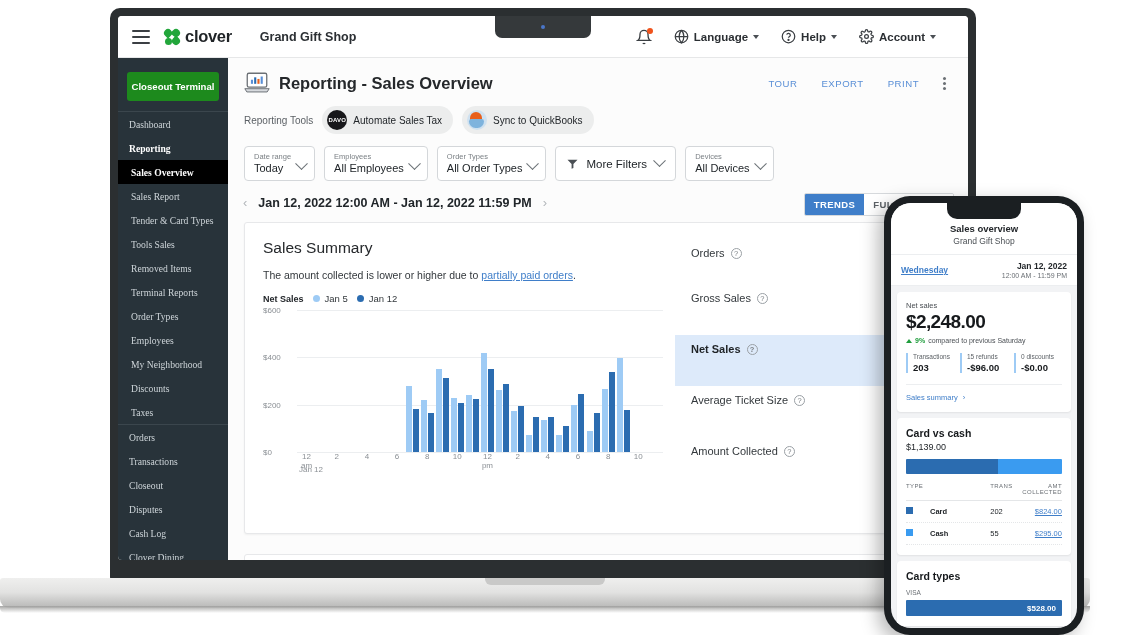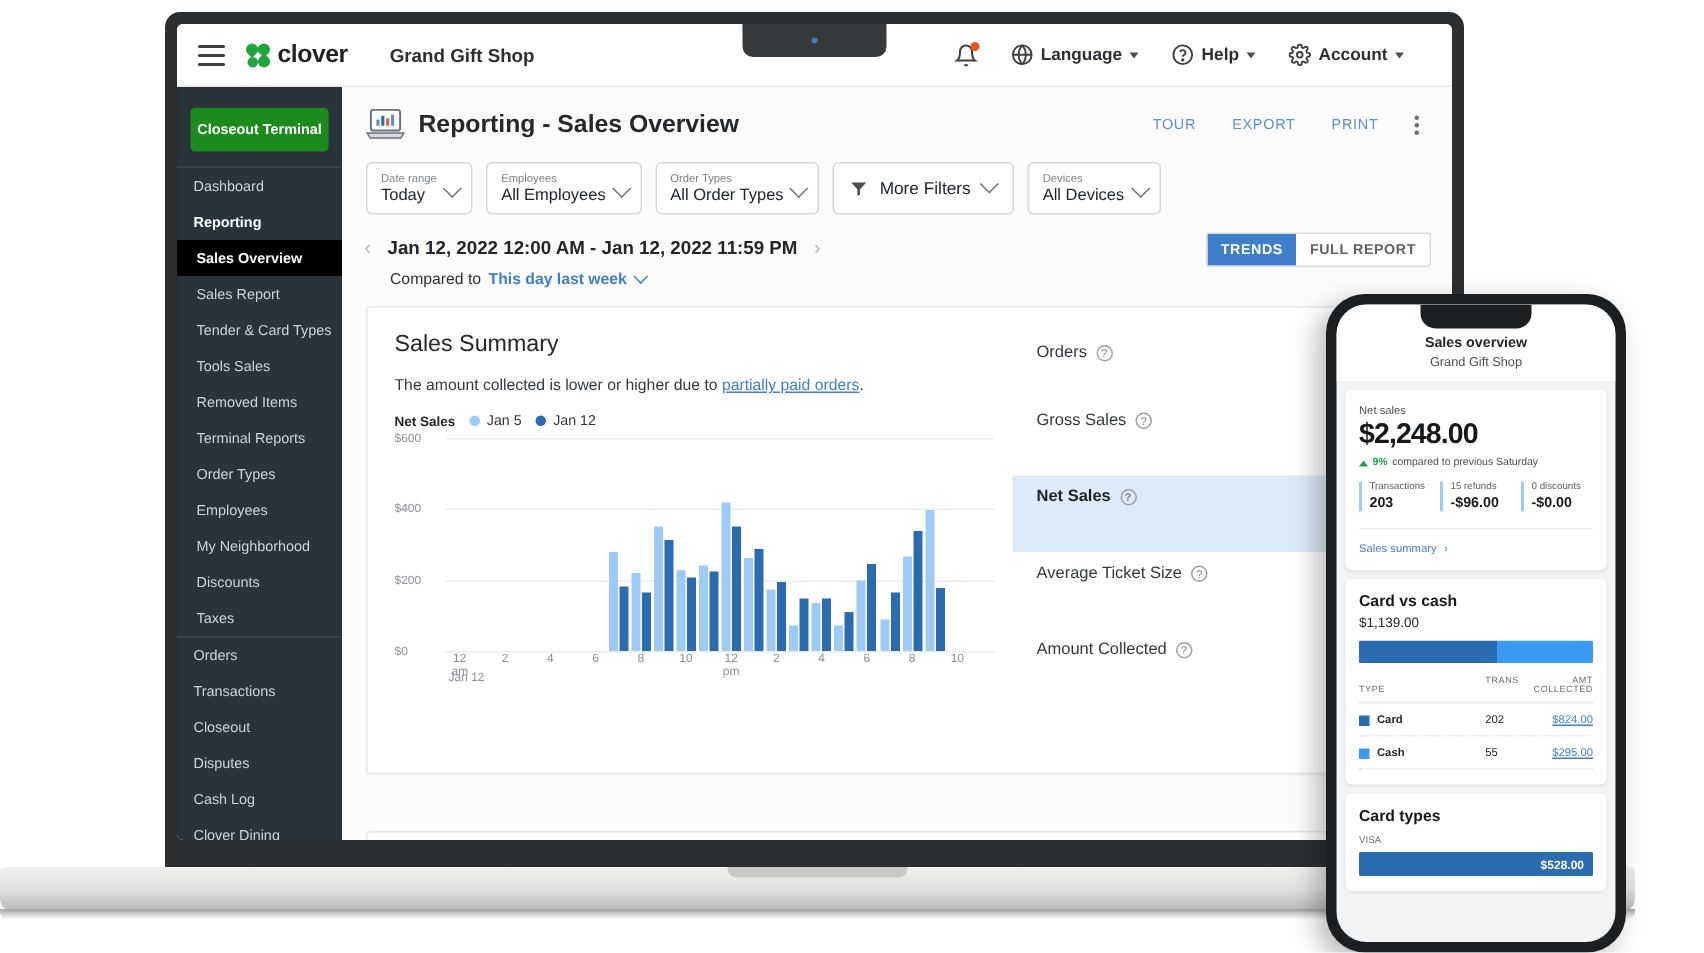--- a/index.html
+++ b/index.html
@@ -73,21 +73,21 @@
   .body-row { display:flex; height:502px; }
   .sidebar {
     width:110px; background:#28333a; color:#d7dde0; padding-top:10px;
     font-size:10px; flex-shrink:0; overflow:hidden;
   }
   .vt-btn {
     margin:4px 9px 10px 9px; background:#1d8a1d; color:#fff; text-align:center;
     font-size:9.6px; font-weight:700; padding:9px 0; border-radius:3px; cursor:pointer;
   }
   .side-sep { height:1px; background:#3b464d; margin:0; }
-  .side-item { padding:6.5px 11px; font-size:9.6px; color:#ced5d9; cursor:pointer; white-space:nowrap;}
+  .side-item { padding:6.5px 11px; font-size:9.6px; color:#ced5d9; cursor:pointer; white-space:nowrap;font-family:Liberation Serif, serif;}
   .side-item.group { font-weight:700; color:#ffffff; }
   .side-item.active { background:#000000; color:#fff; font-weight:700; }
   .side-item.sub { padding-left:13px; }
 
   .content { flex:1; background:#fcfcfc; position:relative; overflow:hidden;}
 
   
   .page-head { display:flex; align-items:center; padding:14px 16px 8px 16px; }
   .page-icon { width:26px; height:22px; margin-right:9px; position:relative;}
   .page-title { font-size:16.5px; font-weight:700; color:#25282b;}
@@ -202,21 +202,21 @@
   .ph-stat .v { font-size:9.5px; font-weight:700; color:#16191c; margin-top:2px;}
   .ph-link { font-size:7.5px; color:#3f7ec9; margin-top:11px; padding-top:8px; border-top:1px solid #eceef0; display:flex; align-items:center; gap:5px;}
   .ph-ct { font-size:10.5px; font-weight:700; color:#16191c;}
   .ph-amt { font-size:9px; color:#22262a; margin-top:3px;}
   .stackbar { display:flex; height:15px; margin-top:7px; border-radius:1px; overflow:hidden;}
   .sb-card { background:#2b6cb0; }
   .sb-cash { background:#3a9bf0; }
   .ph-table { margin-top:9px; }
   .ph-th { display:flex; font-size:6px; color:#6b7075; letter-spacing:.4px; padding-bottom:5px; border-bottom:1px solid #e4e6e8;}
   .ph-tr { display:flex; align-items:center; font-size:7.5px; color:#22262a; padding:6px 0; border-bottom:1px dotted #e4e6e8;}
-  .c1 { width:54%; display:flex; align-items:flex-end; gap:5px; font-weight:700;}
+  .c1 { width:54%; display:flex; align-items:flex-start; gap:17px; font-weight:700;}
   .c2 { width:20%; }
   .c3 { width:26%; text-align:right;}
   .ph-th .c1, .ph-th .c2, .ph-th .c3 { font-weight:400;}
   .sq { width:7px;height:7px;display:inline-block;}
   .amtlink { color:#3f7ec9; text-decoration:underline;}
   .visa-label { font-size:6.5px; color:#6b7075; margin-top:7px;}
   .visa-bar { background:#2b6cb0; height:16px; border-radius:1px; margin-top:4px; display:flex; align-items:center; justify-content:flex-end; padding-right:6px; color:#fff; font-size:8px; font-weight:700;}
 </style>
 </head>
 <body>
@@ -330,20 +330,31 @@
               <div class="act">EXPORT</div>
               <div class="act">PRINT</div>
               <div class="kebab">
                   <i></i>
                   <i></i>
                   <i></i>
                 </div>
             </div>
           </div>
 
+          <div class="tools-row">
+            <div class="tools-label">Reporting Tools</div>
+            <div class="pill">
+              <div class="davo">DAVO</div>
+              <div class="pill-label">Automate Sales Tax</div>
+            </div>
+            <div class="pill">
+              <div class="qb"></div>
+              <div class="pill-label">Sync to QuickBooks</div>
+            </div>
+          </div>
 
           <div class="filters">
             <div class="fbox">
               <div class="ftexts">
                 <div class="flabel">Date range</div>
                 <div class="fvalue">Today</div>
               </div>
               <div class="chev"></div>
             </div>
             <div class="fbox">
@@ -374,25 +385,20 @@
               </div>
               <div class="chev"></div>
             </div>
           </div>
 
           <div class="datenav">
             <div class="daterow">
               <div class="arrow">‹</div>
               <div class="daterange">Jan 12, 2022 12:00 AM - Jan 12, 2022 11:59 PM</div>
               <div class="arrow">›</div>
-            </div>
-            <div class="comparedto">
-              <span>Compared to</span>
-              <span class="compare-link">This day last week</span>
-              <span class="compare-caret"></span>
             </div>
             <div class="toggle">
               <div class="tg-on">TRENDS</div>
               <div class="tg-off">FULL REPORT</div>
             </div>
           </div>
 
           <div class="card">
             <div class="card-left">
               <div class="card-title">Sales Summary</div>
@@ -616,20 +622,27 @@
 
   <div class="phone">
     <div class="phone-screen">
       <div class="phone-notch"></div>
 
       <div class="ph-head">
         <div class="ph-title">Sales overview</div>
         <div class="ph-sub">Grand Gift Shop</div>
       </div>
 
+      <div class="ph-daterow">
+        <div class="ph-day">Wednesday</div>
+        <div class="ph-dates">
+          <div class="ph-d1">Jan 12, 2022</div>
+          <div class="ph-d2">12:00 AM - 11:59 PM</div>
+        </div>
+      </div>
 
       <div class="ph-card">
         <div class="ph-label">Net sales</div>
         <div class="ph-big">$2,248.00</div>
         <div class="ph-delta">
           <span class="up-tri"></span>
           <b>9%</b>
           <span>compared to previous Saturday</span>
         </div>
         <div class="ph-stats">

